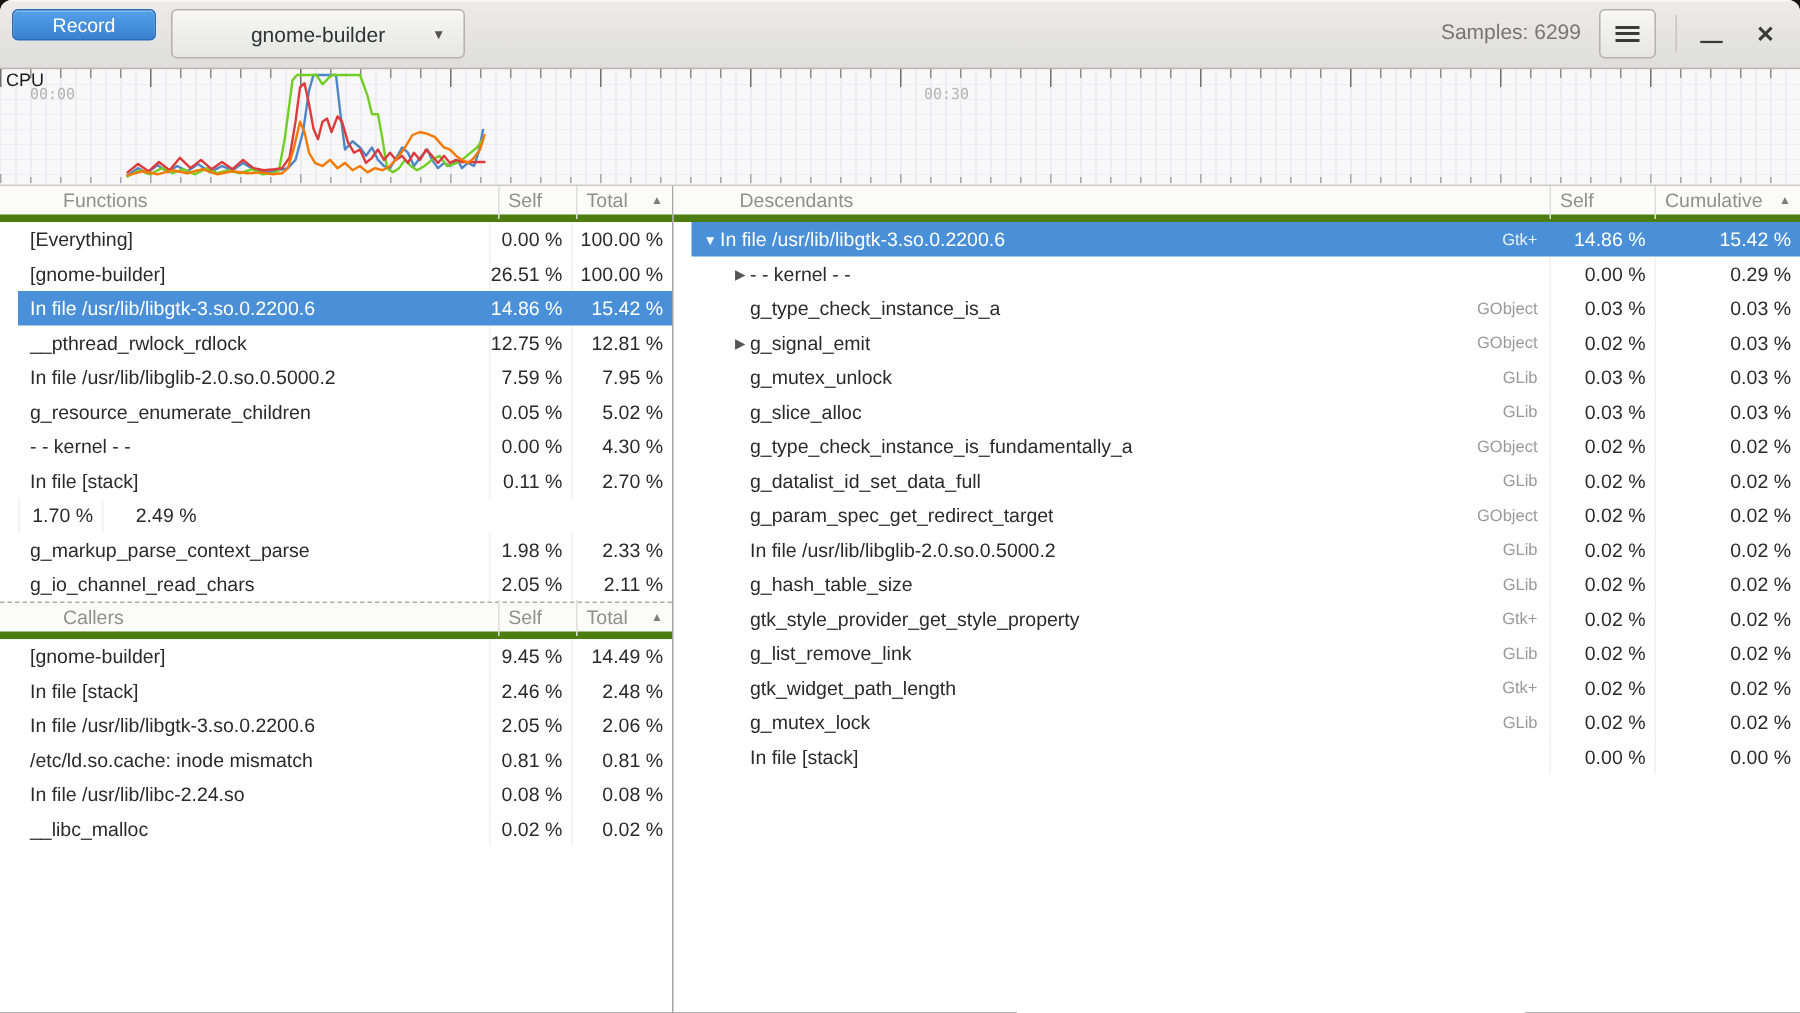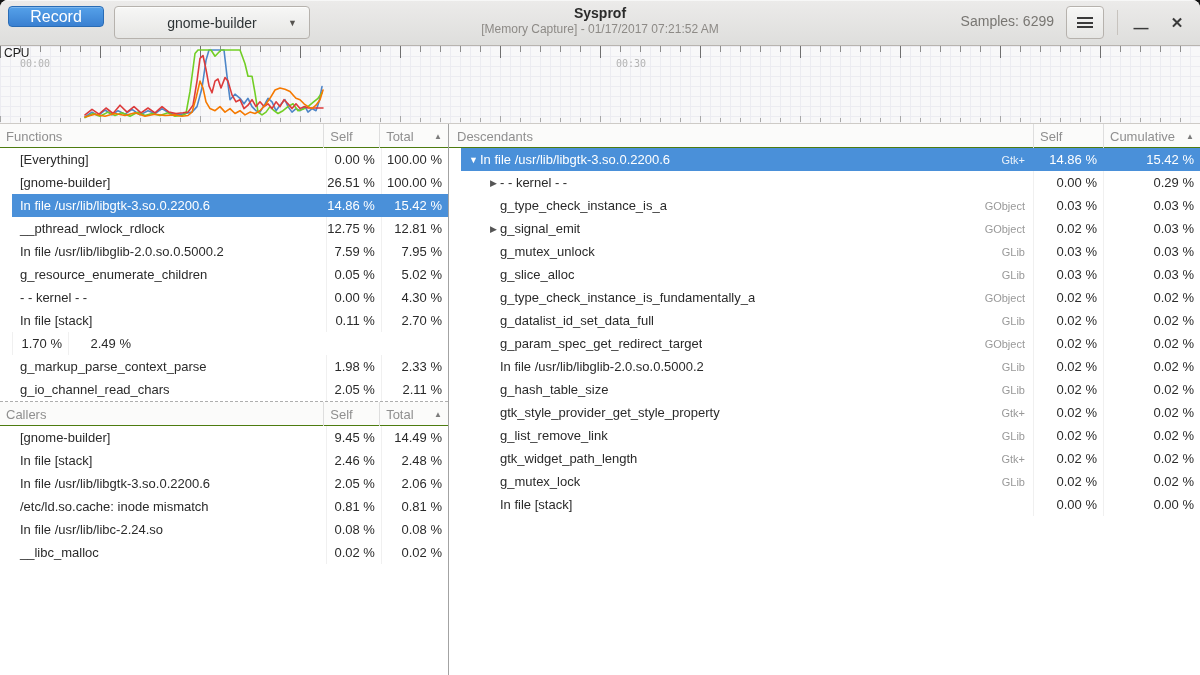--- a/index.html
+++ b/index.html
@@ -2,21 +2,21 @@
 <html><head>
 <meta charset="utf-8">
 <style>
   html,body{margin:0;padding:0;}
   body{width:1200px;height:675px;background:#141414;font-family:"Liberation Sans",sans-serif;-webkit-font-smoothing:antialiased;}
   .window{width:1200px;height:675px;border-radius:8px 8px 0 0;overflow:hidden;background:#ffffff;display:flex;flex-direction:column;}
 
   
   .headerbar{position:relative;height:45px;flex:0 0 45px;background:linear-gradient(#ecebea,#dededc);border-bottom:1px solid #b8b4af;box-shadow:inset 0 1px 0 rgba(255,255,255,.6);}
   .btn{box-sizing:border-box;border-radius:4px;font-size:14px;display:flex;align-items:center;justify-content:center;cursor:default;}
-  .record-btn{position:absolute;left:8px;top:6px;width:96px;height:21px;color:#ffffff;font-size:16px;background:linear-gradient(#55a1e9,#3a80d1);border:1px solid #2a6cb5;box-shadow:inset 0 1px 0 rgba(255,255,255,.25);}
+  .record-btn{position:absolute;left:8px;top:6px;width:96px;height:21px;color:#ffffff;font-size:13px;background:linear-gradient(#55a1e9,#3a80d1);border:1px solid #2a6cb5;box-shadow:inset 0 1px 0 rgba(255,255,255,.25);}
   .combo-btn{position:absolute;left:114px;top:6px;width:196px;height:33px;color:#2e3436;background:linear-gradient(#f7f7f6,#e6e6e4);border:1px solid #b6b2ad;box-shadow:inset 0 1px 0 rgba(255,255,255,.7);}
   .combo-btn .chev{position:absolute;right:12px;top:7px;color:#55534f;font-size:13px;}
   .title-block{position:absolute;left:0;right:0;top:5px;text-align:center;pointer-events:none;}
   .title{font-size:14px;font-weight:bold;color:#2b2b2b;line-height:17px;}
   .subtitle{font-size:12px;color:#8d8a86;line-height:15px;}
   .samples{position:absolute;right:146px;top:13px;font-size:14px;color:#787672;}
   .menu-btn{position:absolute;left:1066px;top:6px;width:38px;height:33px;background:linear-gradient(#f7f7f6,#e6e6e4);border:1px solid #b6b2ad;box-shadow:inset 0 1px 0 rgba(255,255,255,.7);}
   .hamburger{width:16px;height:11px;background:repeating-linear-gradient(to bottom,#3a3a3a 0 2px,transparent 2px 4.5px);}
   .hdr-sep{position:absolute;left:1117px;top:10px;width:1px;height:25px;background:#c7c3be;}
   .wm-btn{position:absolute;top:6px;width:34px;height:33px;display:flex;align-items:center;justify-content:center;color:#3a3a3a;}
@@ -28,21 +28,21 @@
   .graph svg{position:absolute;left:0;top:0;}
   .cpu-label{position:absolute;left:4px;top:0px;font-size:12px;color:#1a1a1a;}
   .time-label{position:absolute;top:12px;font-size:10px;color:#b3b3b3;font-family:"DejaVu Sans Mono",monospace;margin-left:18px;}
   .t-0{left:2px;} .t-30{left:598px;}
 
   
   .main{flex:1;display:flex;min-height:0;background:#ffffff;}
   .left-pane{width:449px;flex:0 0 449px;border-right:1px solid #a3a3a3;box-sizing:border-box;}
   .right-pane{flex:1;min-width:0;}
 
-  .tbl-header{height:24px;display:flex;background:#fbfbfa;border-bottom:1px solid #4d7c0f;font-size:13px;color:#8f8f8f;box-sizing:border-box;}
+  .tbl-header{height:24px;display:flex;align-items:center;background:#fbfbfa;border-bottom:5px solid #4d7c0f;font-size:13px;color:#8f8f8f;box-sizing:border-box;padding-left:36px;}
   .tbl-header .hc{box-sizing:border-box;height:24px;display:flex;align-items:center;padding:0 6px;}
   .hc+.hc{border-left:1px solid #dedede;}
   .hc .arrow{margin-left:auto;font-size:8px;color:#7c7c7c;}
 
   .rows{overflow:hidden;padding-left:12px;}
   .row{height:23px;display:flex;align-items:center;font-size:13px;color:#2a2a2a;box-sizing:border-box;}
   .row .c{box-sizing:border-box;height:23px;display:flex;align-items:center;overflow:hidden;white-space:nowrap;}
   .c.num{justify-content:flex-end;padding-right:6px;border-left:1px solid #f0f0f0;}
   .row.sel{background:#4a90d9;color:#ffffff;}
   .row.sel .c.num{border-left-color:#4a90d9;}
@@ -67,24 +67,20 @@
 </head>
 <body>
 
 <div class="window">
 
   <div class="headerbar">
     <div class="btn record-btn">Record</div>
     <div class="btn combo-btn">
       <span>gnome-builder</span>
       <span class="chev" style="font-size:9px;top:11px;">▼</span>
-    </div>
-    <div class="title-block">
-      <div class="title">Sysprof</div>
-      <div class="subtitle">[Memory Capture] - 01/17/2017 07:21:52 AM</div>
     </div>
     <div class="samples">Samples: 6299</div>
     <div class="btn menu-btn">
       <div class="hamburger"></div>
     </div>
     <div class="hdr-sep"></div>
     <div class="wm-btn min-btn">
         <span>—</span>
       </div>
     <div class="wm-btn close-btn">

